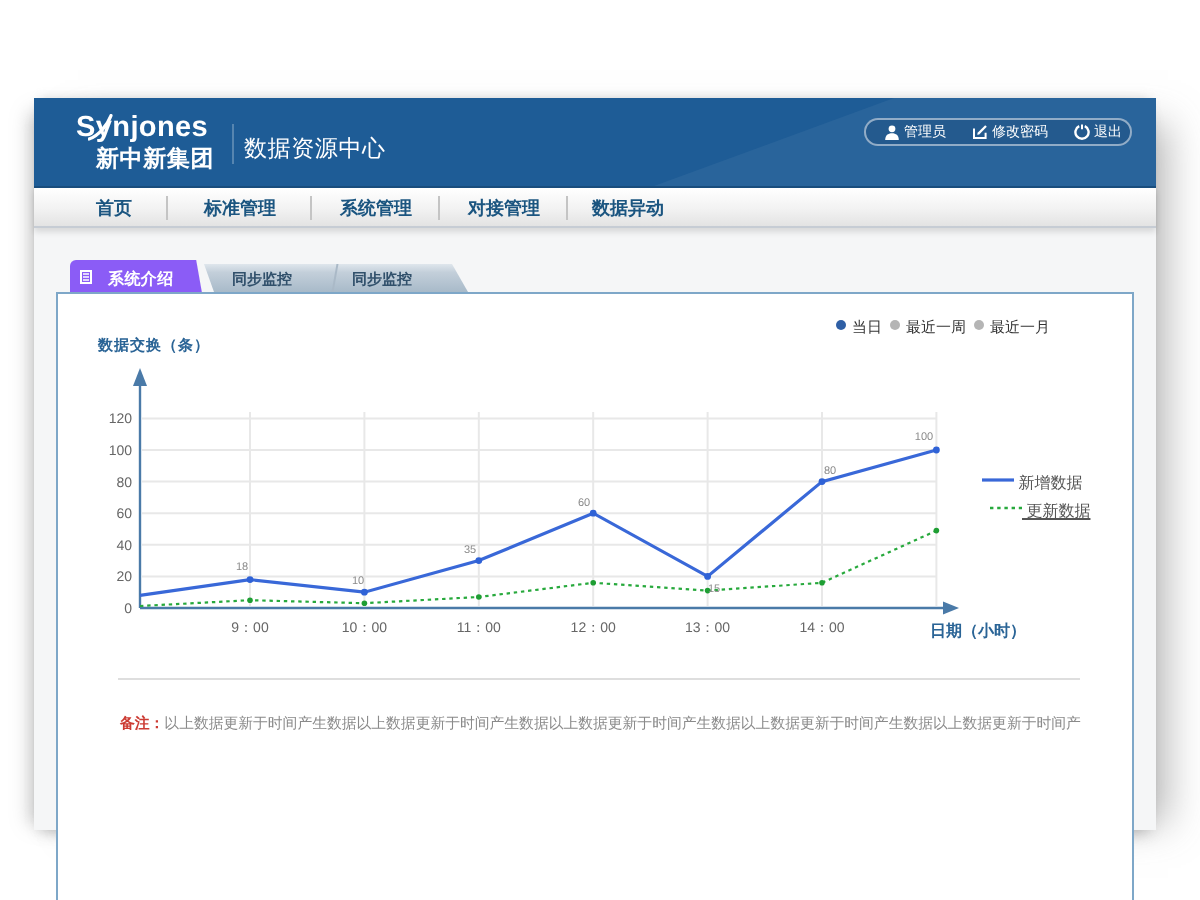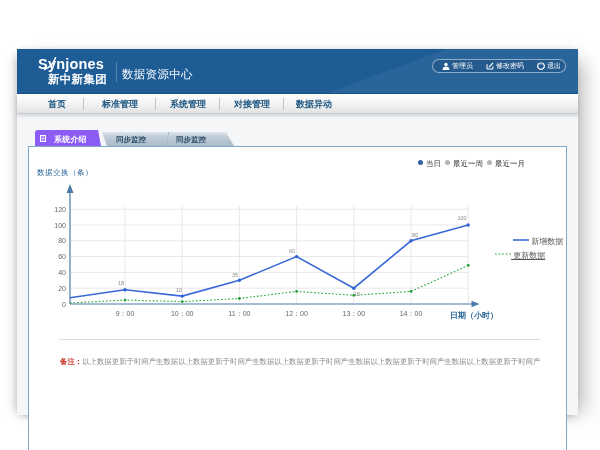--- a/index.html
+++ b/index.html
@@ -32,23 +32,23 @@
              clip-path:polygon(0 0, 124px 0, 132px 100%, 5px 100%); }
   #tabgray .t { position:absolute; top:3px; font-size:7.5px; font-weight:bold; color:#31506b;text-align:center; }
   #tabdiv { position:absolute; left:149.5px; top:83px; width:1px; height:14px; background:#aab9c7; transform:skewX(-10deg); }
   #tab1 { left:18px; top:80.5px; width:70px; height:34px; background:#8b5cf6; border-top-left-radius:3px;
           clip-path:polygon(0 0, 63px 0, 69px 100%, 0 100%); color:#fff; font-size:8px; }
   #tab1 .txt { position:absolute; left:19px; top:4px; letter-spacing:.2px; }
   
   #content { position:absolute; left:11px; top:97px; width:539px; height:315px; background:#fff; border:1px solid #7ea7c8; }
   .radio { position:absolute; top:12px; font-size:7.5px; color:#333; }
   .radio .dot { display:inline-block; width:5px; height:5px; border-radius:50%; vertical-align:1px; margin-right:3px; }
-  #ytitle { position:absolute; left:8px; top:21px; font-size:7.5px; font-weight:normal; color:#2a6496; letter-spacing:.5px; }
-  #xtitle { position:absolute; left:421px; top:163px; font-size:8px; font-weight:bold; color:#2a6496; }
-  #leg1 { position:absolute; left:484px; top:89px; font-size:8px; color:#555; }
+  #ytitle { position:absolute; left:20px; top:21px; font-size:7.5px; font-weight:bold; color:#2a6496; letter-spacing:.5px; }
+  #xtitle { position:absolute; left:436px; top:163px; font-size:8px; font-weight:bold; color:#2a6496; }
+  #leg1 { position:absolute; left:462px; top:89px; font-size:8px; color:#555; }
   #leg2 { position:absolute; left:466px; top:103px; font-size:8px; color:#555;text-decoration:underline; }
   #note { position:absolute; left:31px; top:210px; font-size:7.4px; color:#8a8a8a; white-space:nowrap; }
   #note b { color:#cc3b33; font-weight:bold; }
   #hr { position:absolute; left:30px; top:192px; width:481px; height:1px; background:#dedede; }
 </style>
 </head>
 <body>
 <div id="panel">
   <div id="hdr">
     <div id="logo1">S<span style="position:relative;display:inline-block">y<svg width="16" height="14" viewBox="0 0 16 14" style="position:absolute;left:-4px;top:1px">

